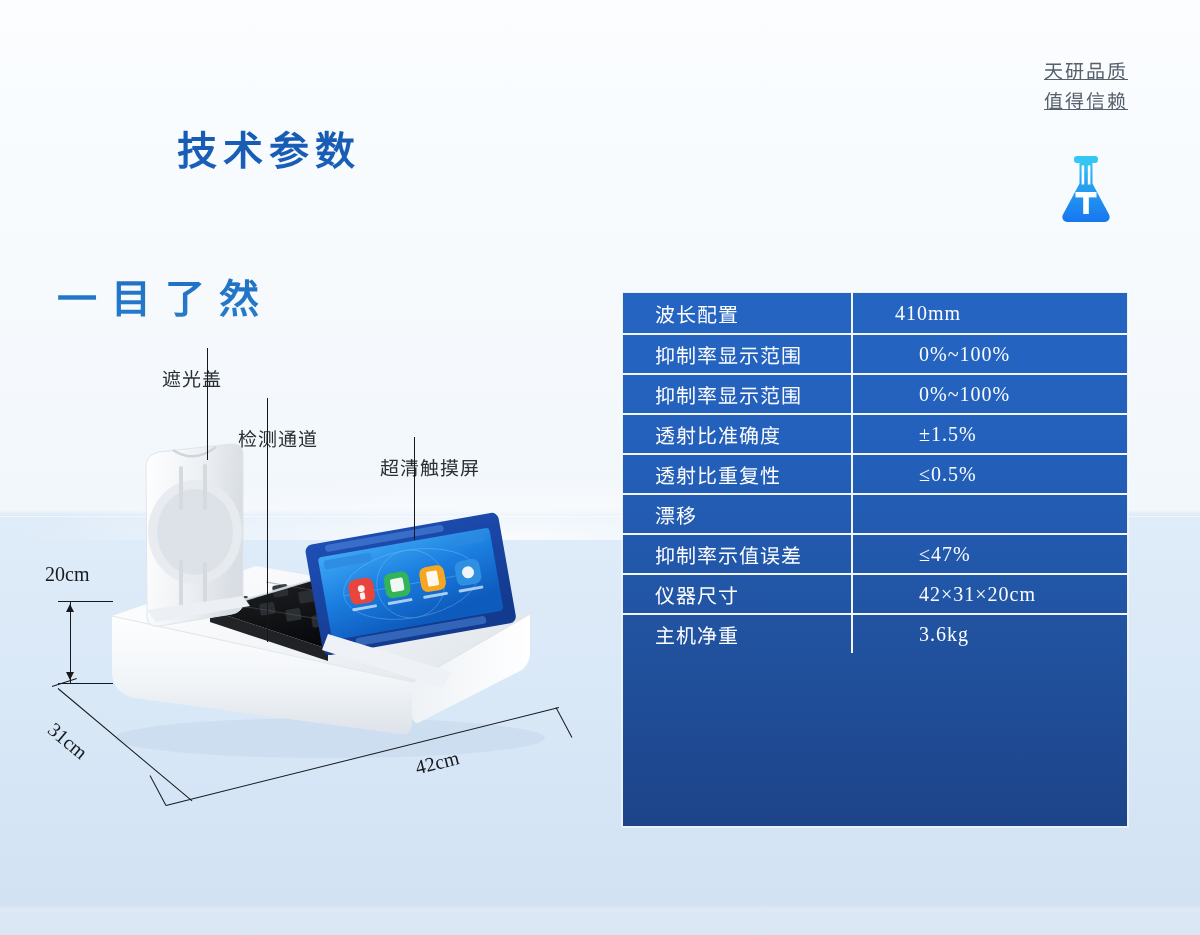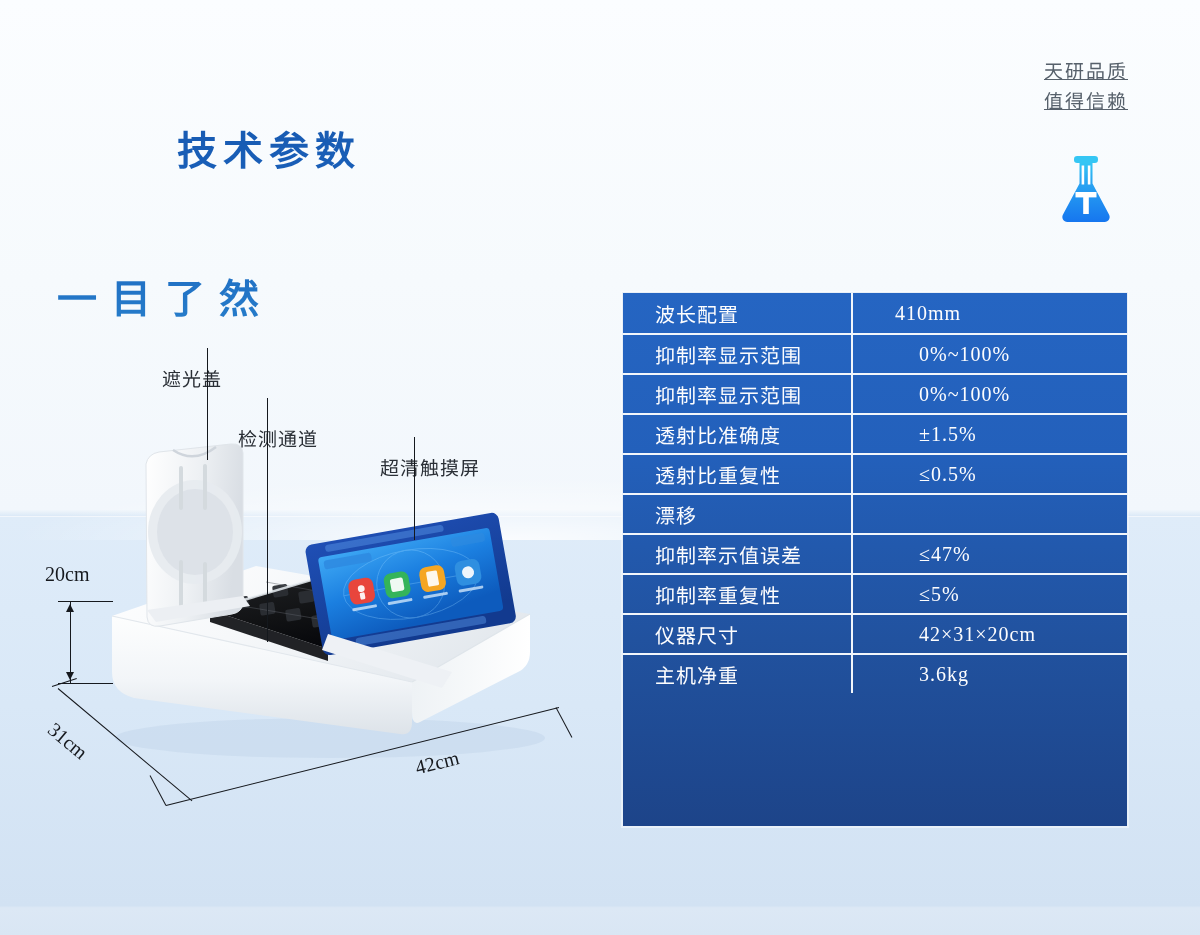--- a/index.html
+++ b/index.html
@@ -299,24 +299,20 @@
       <div class="spec-val">≤0.5%</div>
     </div>
     <div class="spec-row">
       <div class="spec-key">漂移</div>
     </div>
     <div class="spec-row">
       <div class="spec-key">抑制率示值误差</div>
       <div class="spec-val">≤47%</div>
     </div>
     <div class="spec-row">
-      <div class="spec-key">抑制率重复性</div>
-      <div class="spec-val">≤5%</div>
-    </div>
-    <div class="spec-row">
       <div class="spec-key">仪器尺寸</div>
       <div class="spec-val">42×31×20cm</div>
     </div>
     <div class="spec-row">
       <div class="spec-key">主机净重</div>
       <div class="spec-val">3.6kg</div>
     </div>
   </div>
 
 </div>

